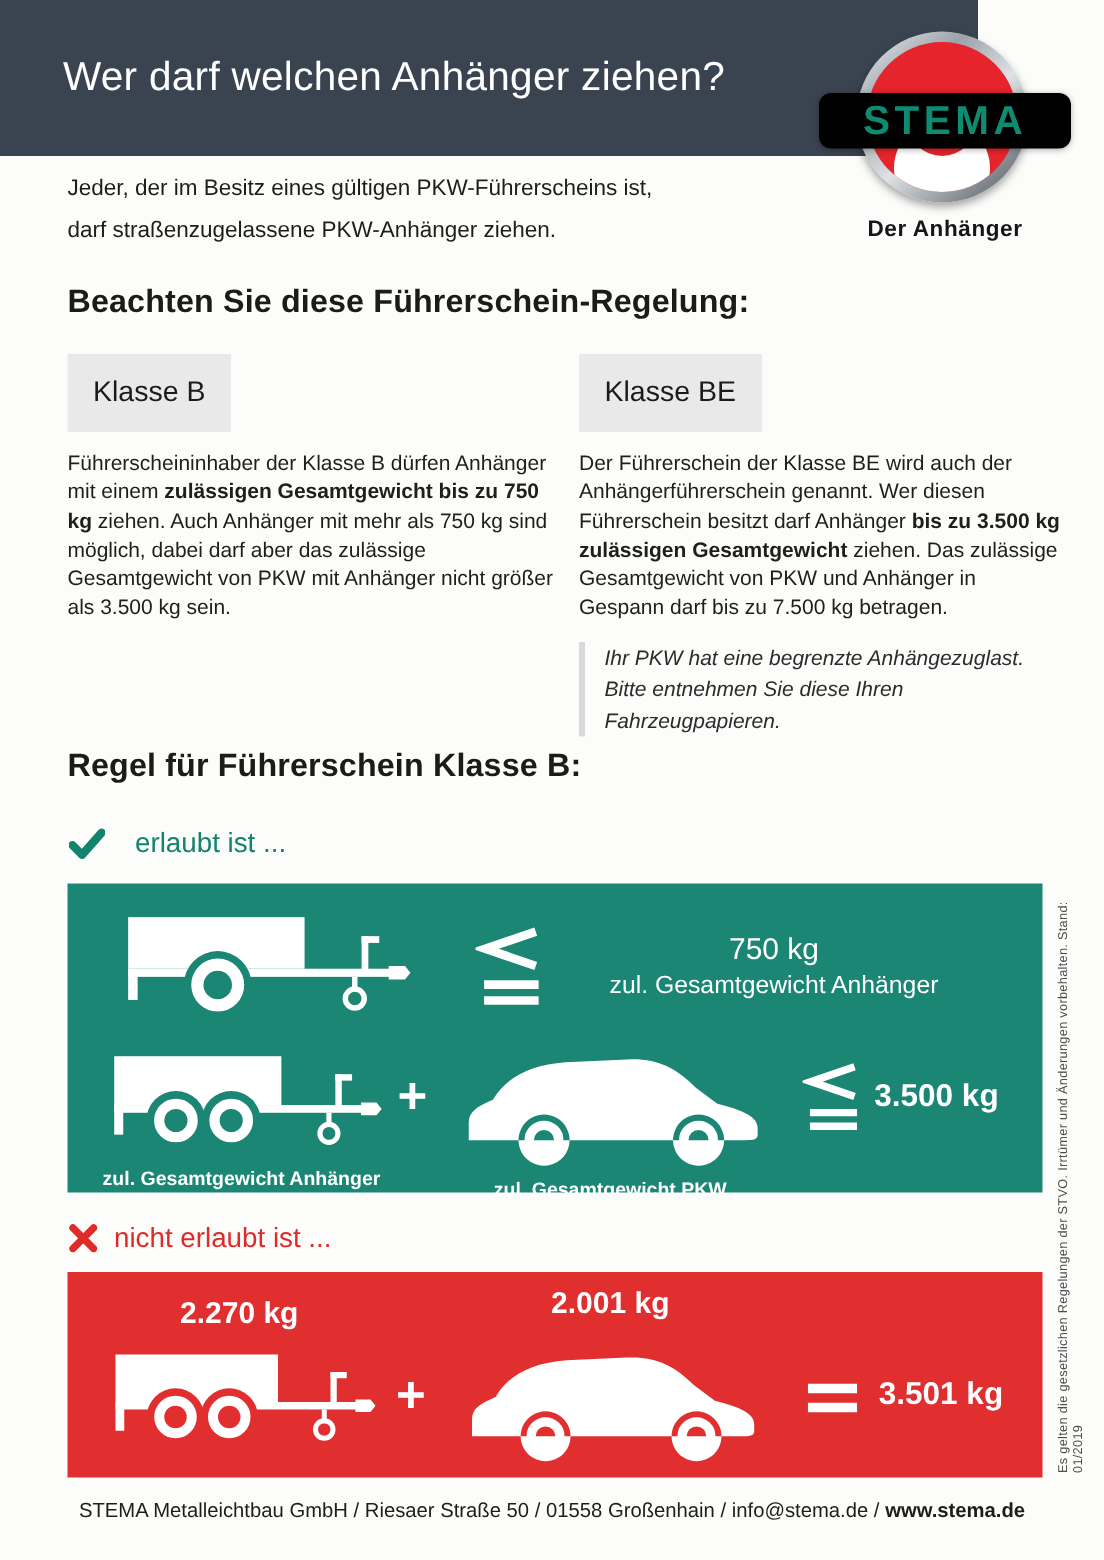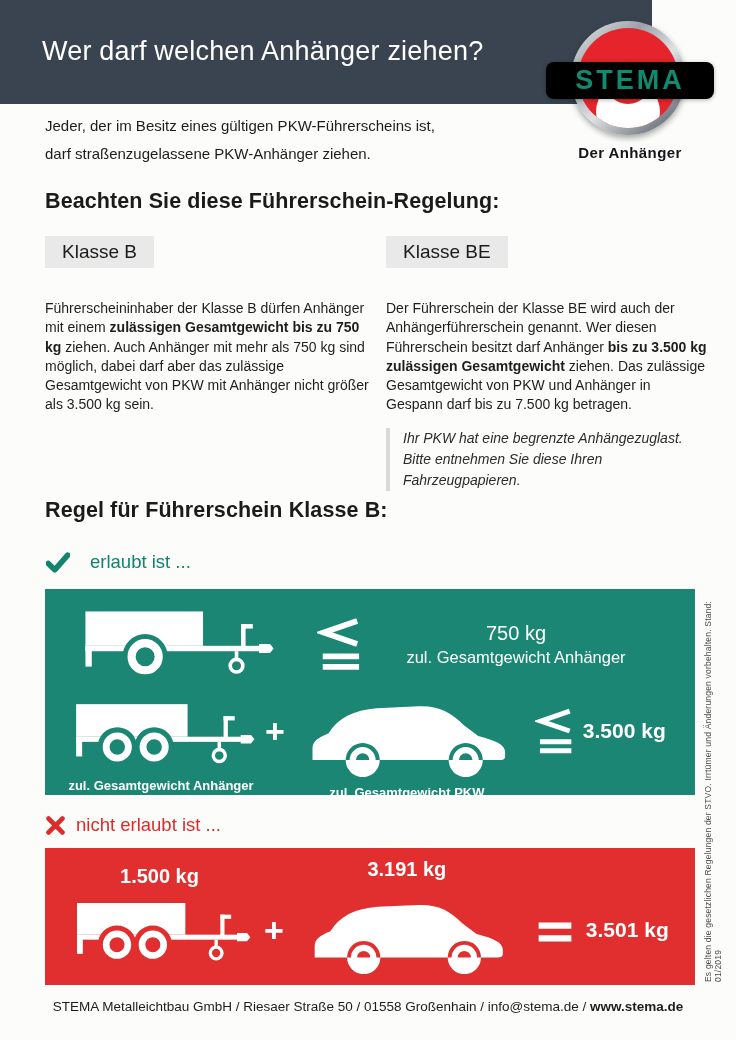--- a/index.html
+++ b/index.html
@@ -29,21 +29,21 @@
   .logo-tagline { position:absolute; left:0; top:126px; width:168px; text-align:center;
     font-size:15px; font-weight:800; color:#15151a; letter-spacing:.4px; }
   
   .intro { position:absolute; left:45px; top:112px; font-size:15px; line-height:28px; }
   .intro span { display:block; }
   
   .s-heading { position:absolute; left:45px; font-size:21.5px; font-weight:700; color:#1b1b19; letter-spacing:.1px; }
   .h-s1 { top:189px; }
   .h-s2 { top:498px; }
   
-  .badge { position:absolute; top:236px; background:var(--badge-bg); padding:5px 17px;
+  .badge { position:absolute; top:236px; background:var(--badge-bg); padding:15px 17px;
     font-size:19px; color:#1b1b19; }
   .badge-b { left:45px; }
   .badge-be { left:386px; }
   .col { position:absolute; top:299px; font-size:14px; line-height:19.3px; color:#1e1e1c; }
   .col-b { left:45px; width:330px; }
   .col-be { left:386px; width:324px; }
   .note { margin-top:13px; border-left:4px solid #d9d9d9; padding-left:13px;
     font-style:italic; font-size:14px; line-height:21px; color:#2b2b2b; }
   .note span { display:block; }
   
@@ -199,41 +199,41 @@
 
   <div class="flag-row deny-row">
     <svg width="19" height="19" viewBox="0 0 22 22">
       <path d="M3 3 L19 19 M19 3 L3 19" stroke="var(--text-red)" stroke-width="5.5" stroke-linecap="round"></path>
     </svg>
     <span>nicht erlaubt ist ...</span>
   </div>
 
   <div class="panel panel-red">
     <div class="icon-block">
-      <div class="kg-top">1.500 kg</div>
+      <div class="kg-top">2.270 kg</div>
       <svg width="185" height="70" viewBox="0 0 210 84">
         <g fill="#fff">
           <rect x="6" y="6" width="130" height="38"></rect>
           <rect x="6" y="44" width="196" height="6"></rect>
           <rect x="6" y="44" width="7" height="23"></rect>
           <rect x="178" y="20" width="5" height="28"></rect>
           <rect x="178" y="20" width="13" height="5"></rect>
           <rect x="171" y="50" width="4" height="11"></rect>
           <path d="M198 42 h12 l4 5 -4 5 h-12 z"></path>
         </g>
         <circle cx="173" cy="66" r="7" fill="none" stroke="#fff" stroke-width="4"></circle>
         <circle cx="54" cy="56" r="23" fill="var(--panel-red)"></circle>
         <circle cx="54" cy="56" r="13" fill="none" stroke="#fff" stroke-width="8"></circle>
         <circle cx="97" cy="56" r="23" fill="var(--panel-red)"></circle>
         <circle cx="97" cy="56" r="13" fill="none" stroke="#fff" stroke-width="8"></circle>
       </svg>
     </div>
     <div class="plus-sign">+</div>
     <div class="icon-block">
-      <div class="kg-top">3.191 kg</div>
+      <div class="kg-top">2.001 kg</div>
       <svg width="226" height="84" viewBox="0 0 235 96">
         <path fill="#fff" fill-rule="evenodd" d="M12 76 L12 63 C12 55 18 51 30 46 C40 29 58 20 84 18 L130 16 C152 15 166 22 181 37 L197 49 C217 54 227 59 227 67 L227 72 C227 76 223 76 218 76 Z
           M68 57 a19 19 0 1 0 0.1 0 Z
           M183 57 a19 19 0 1 0 0.1 0 Z"></path>
         <circle cx="68" cy="76" r="11" fill="none" stroke="#fff" stroke-width="7"></circle>
         <circle cx="183" cy="76" r="11" fill="none" stroke="#fff" stroke-width="7"></circle>
       </svg>
     </div>
     <svg class="equals" width="38" height="20" viewBox="0 0 40 22">
       <path d="M2 4 H38 M2 18 H38" stroke="#fff" stroke-width="7"></path>

